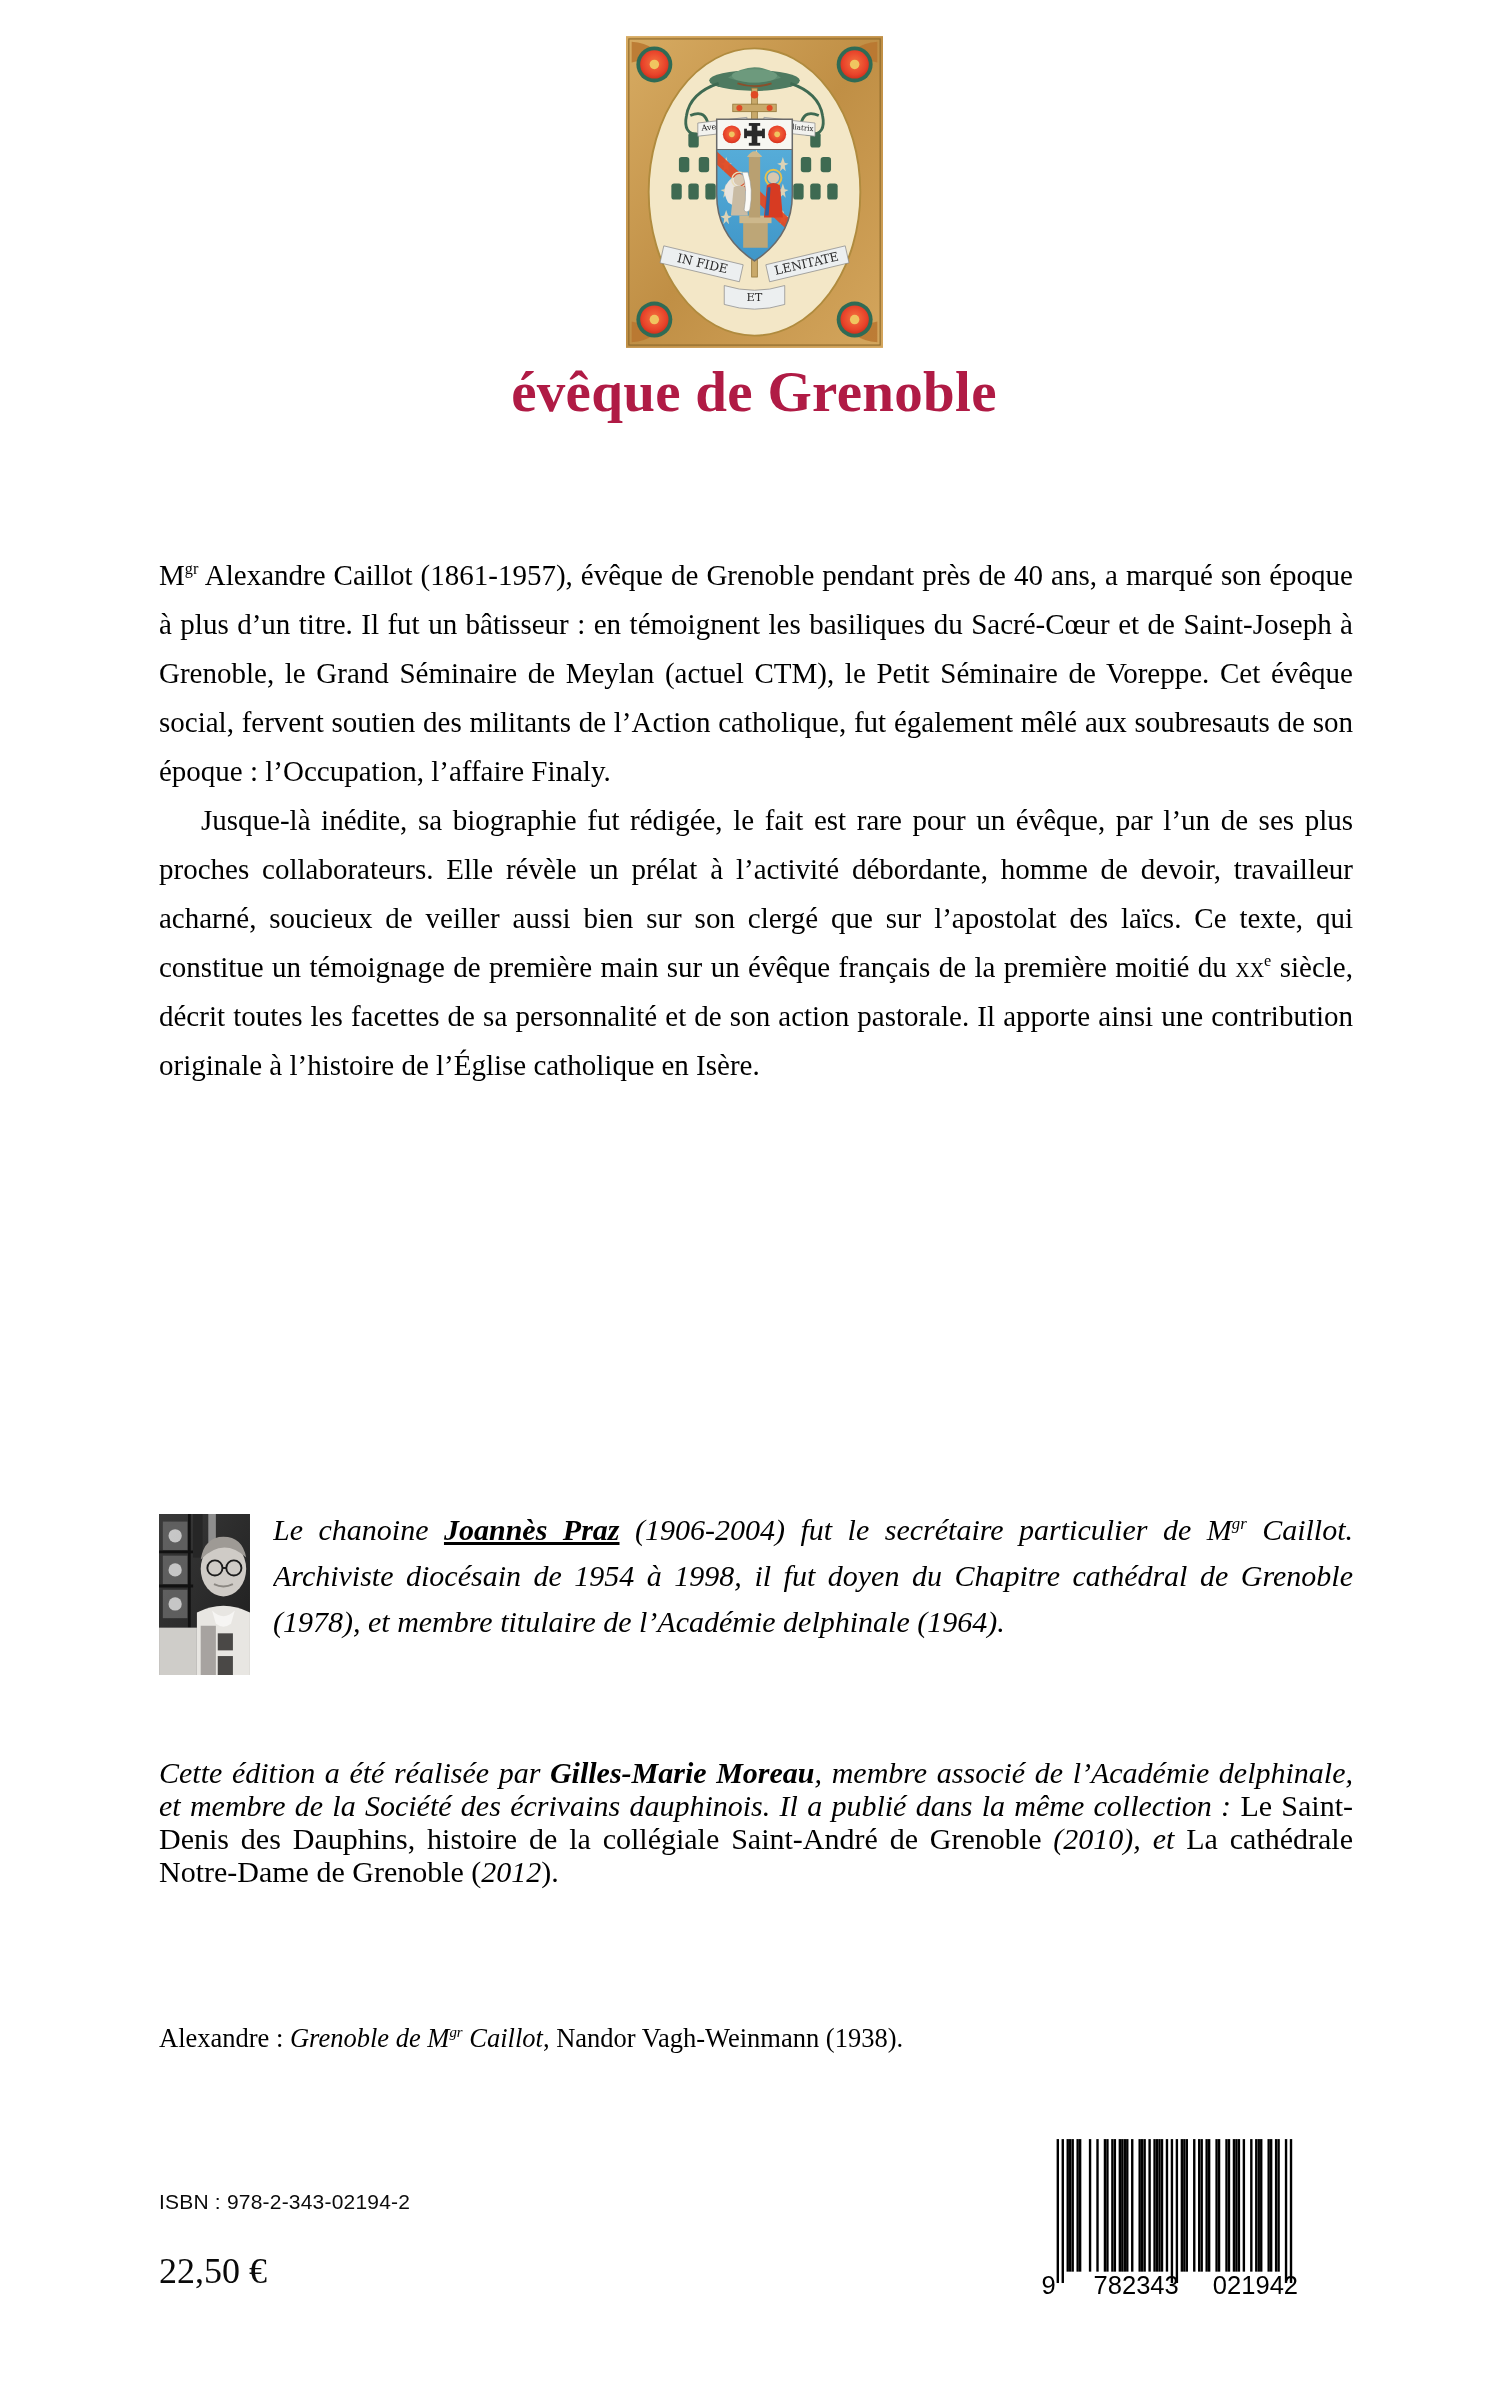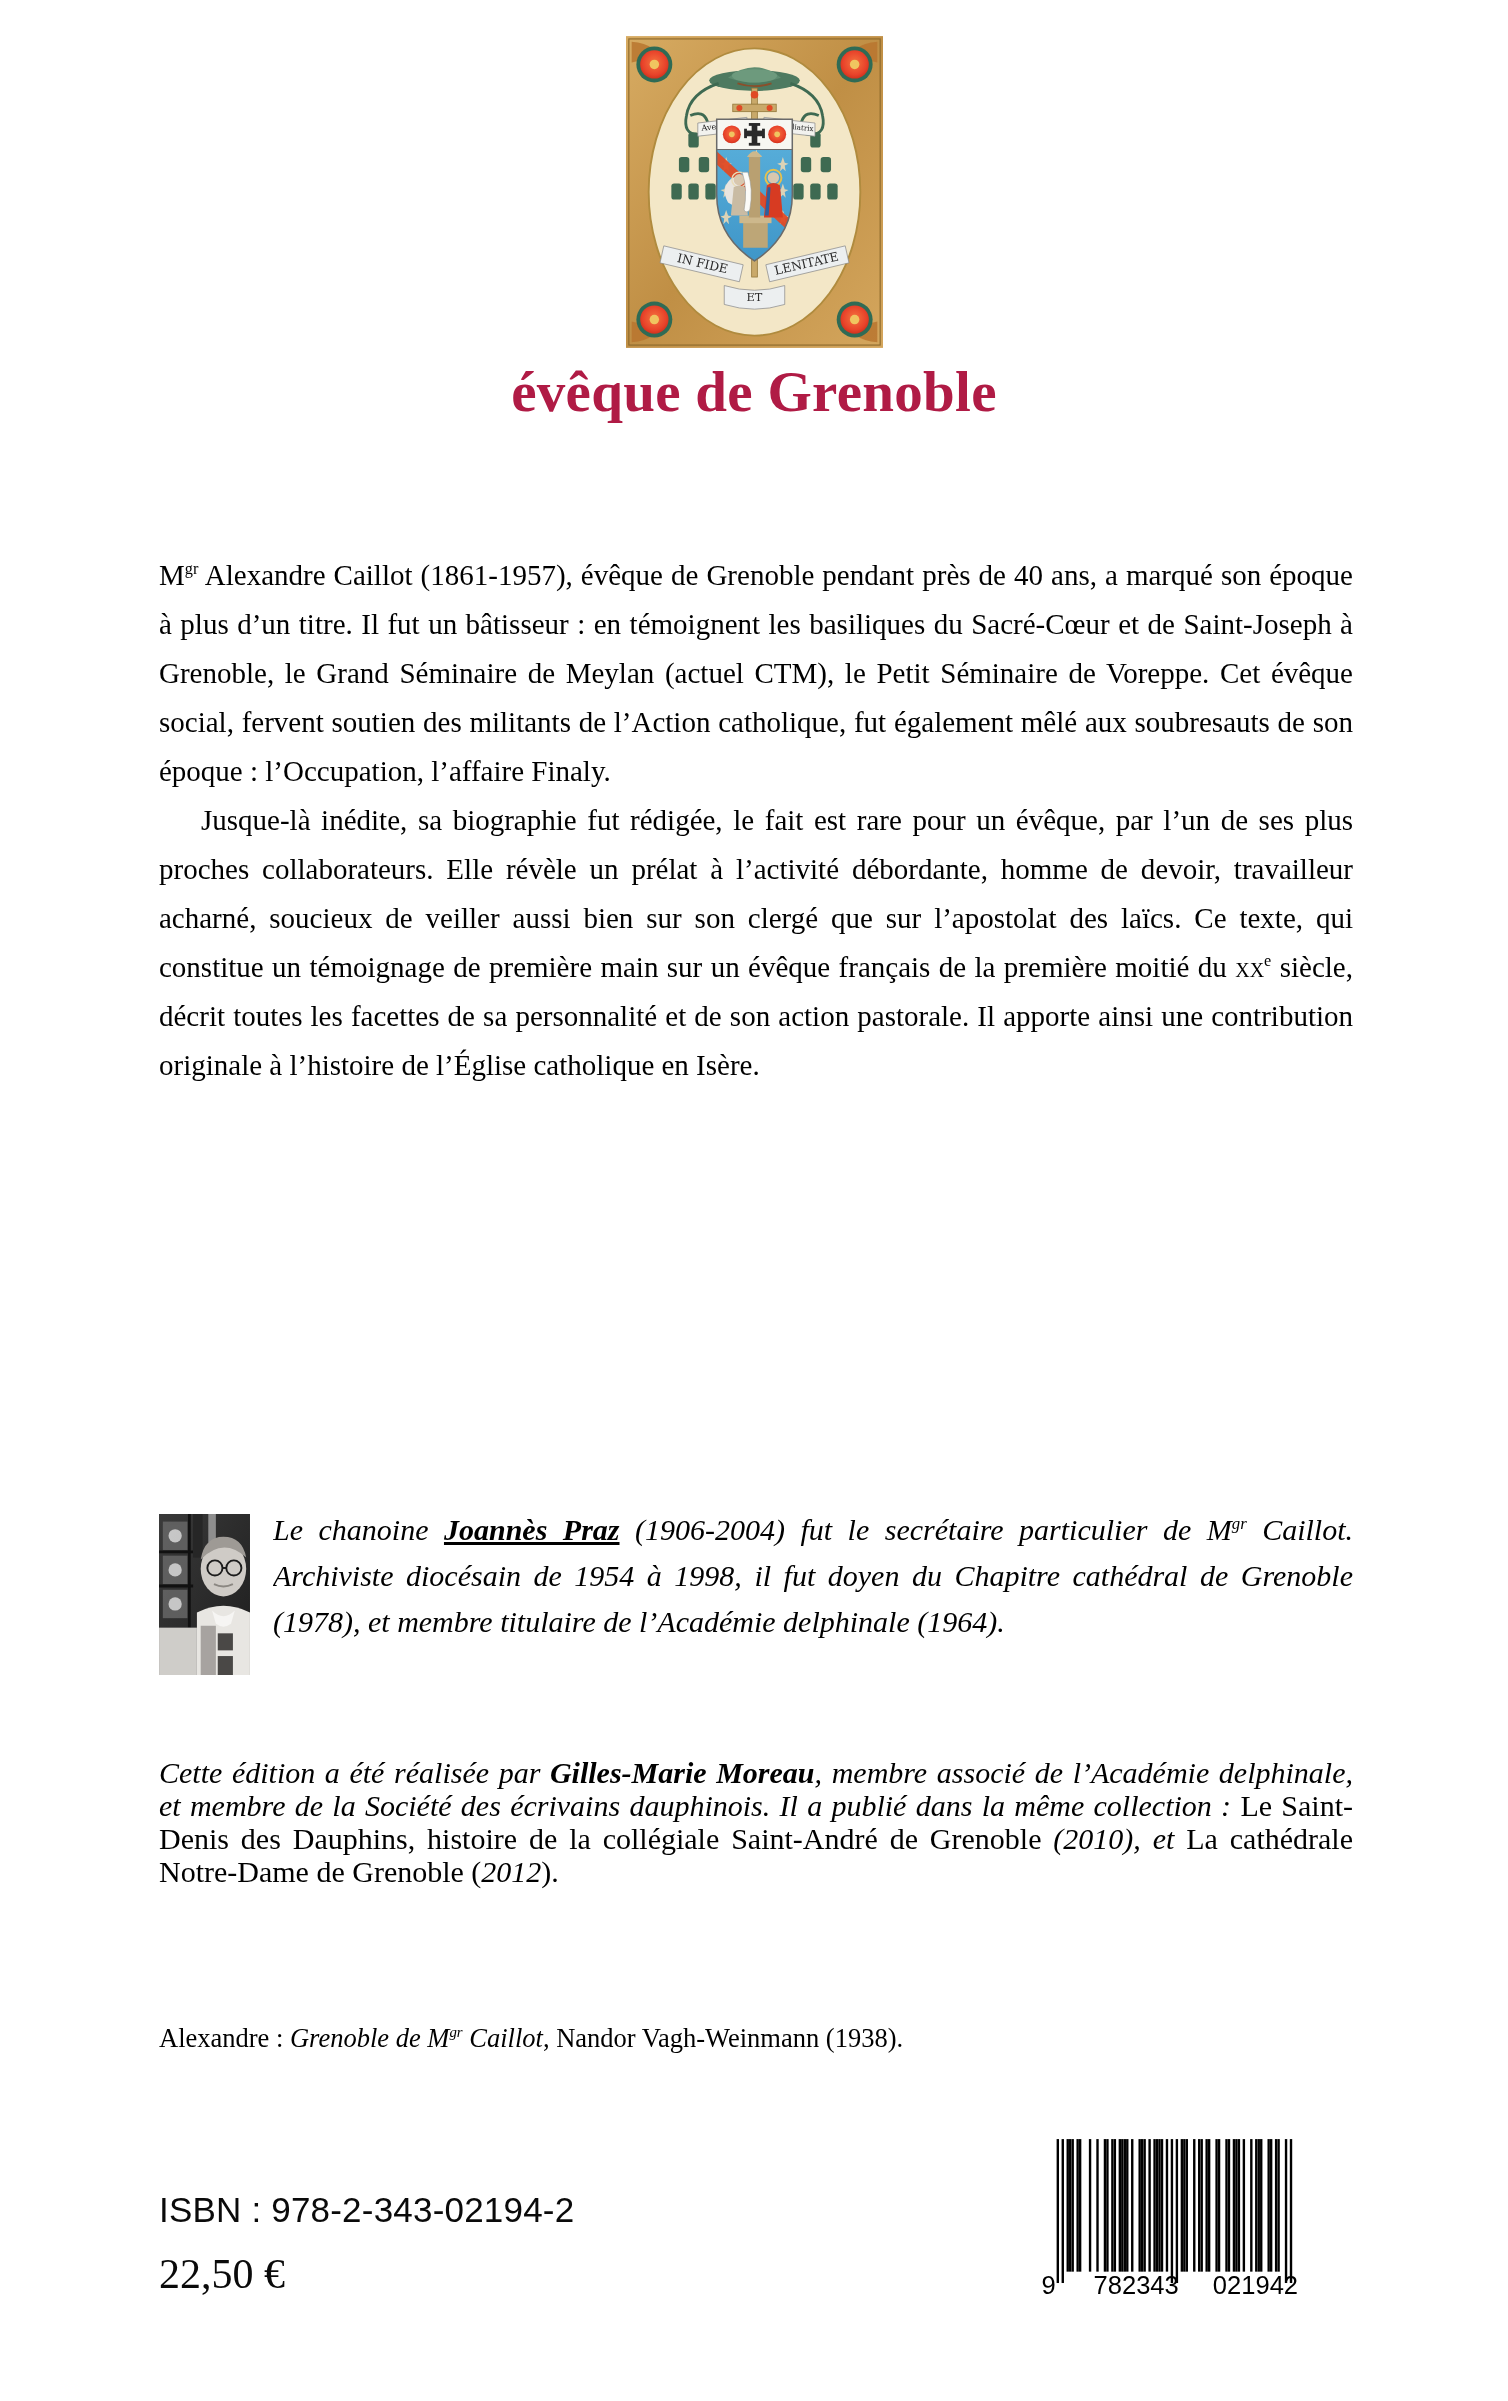--- a/index.html
+++ b/index.html
@@ -143,29 +143,29 @@
     vertical-align: super;
     line-height: 0;
   }
 
   
   #isbn {
     position: absolute;
     left: 159px;
     top: 2190px;
     font-family: "Liberation Sans", "DejaVu Sans", sans-serif;
-    font-size: 35px;
+    font-size: 21px;
     letter-spacing: 0.2px;
     color: #0a0a0a;
   }
   #price {
     position: absolute;
     left: 159px;
     top: 2250px;
-    font-size: 42px;
+    font-size: 36px;
     color: #0a0a0a;
   }
 
   
   #barcode-wrap {
     position: absolute;
     left: 1032px;
     top: 2122px;
     width: 303px;
     height: 180px;

